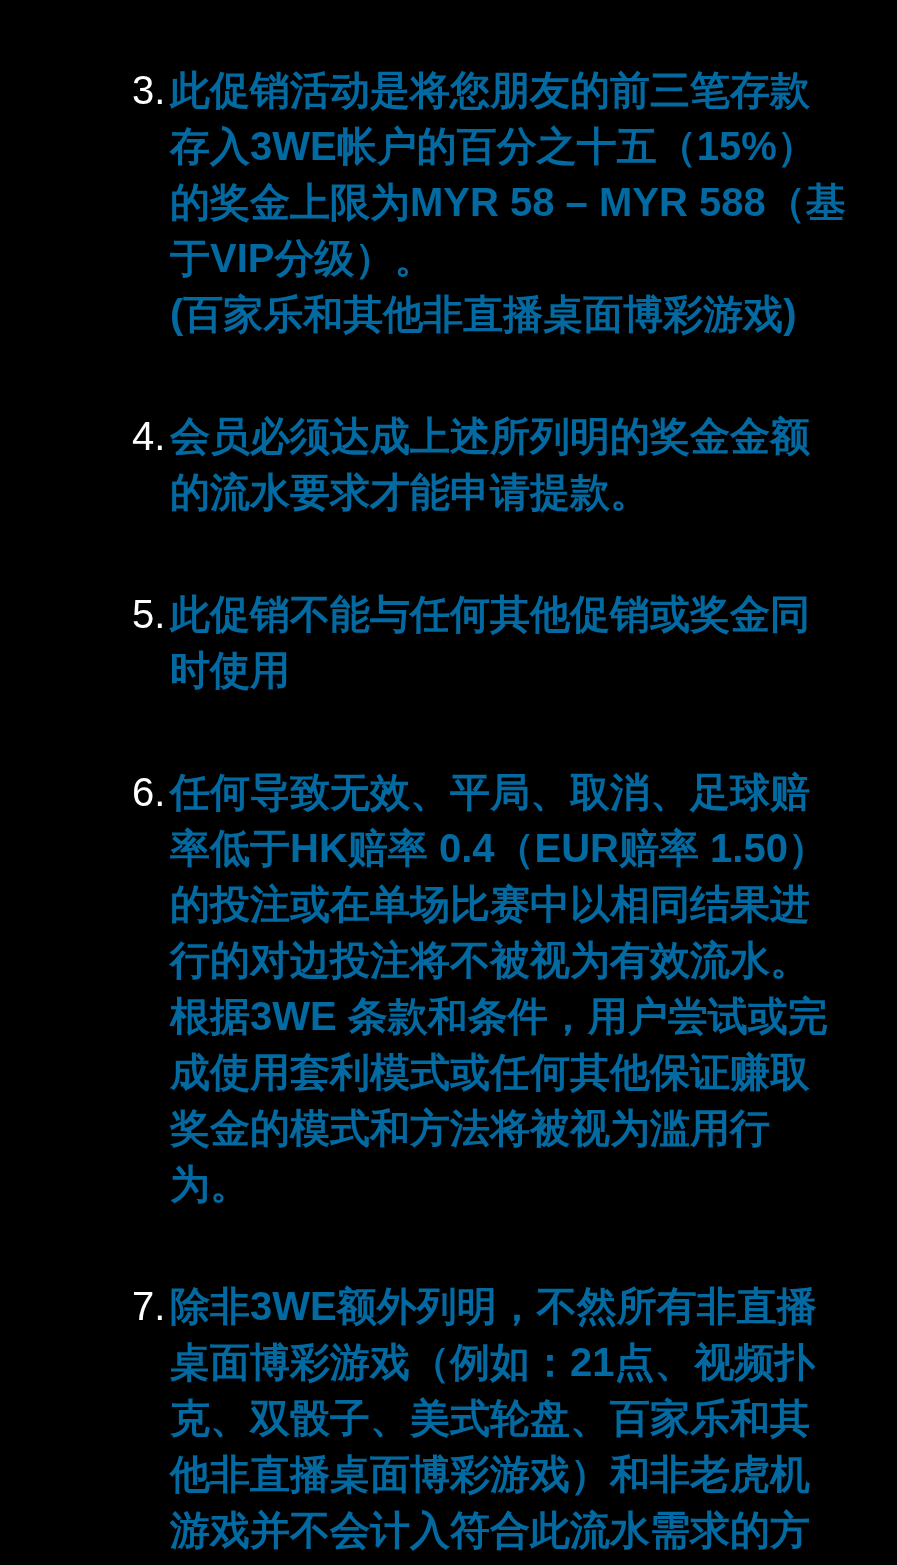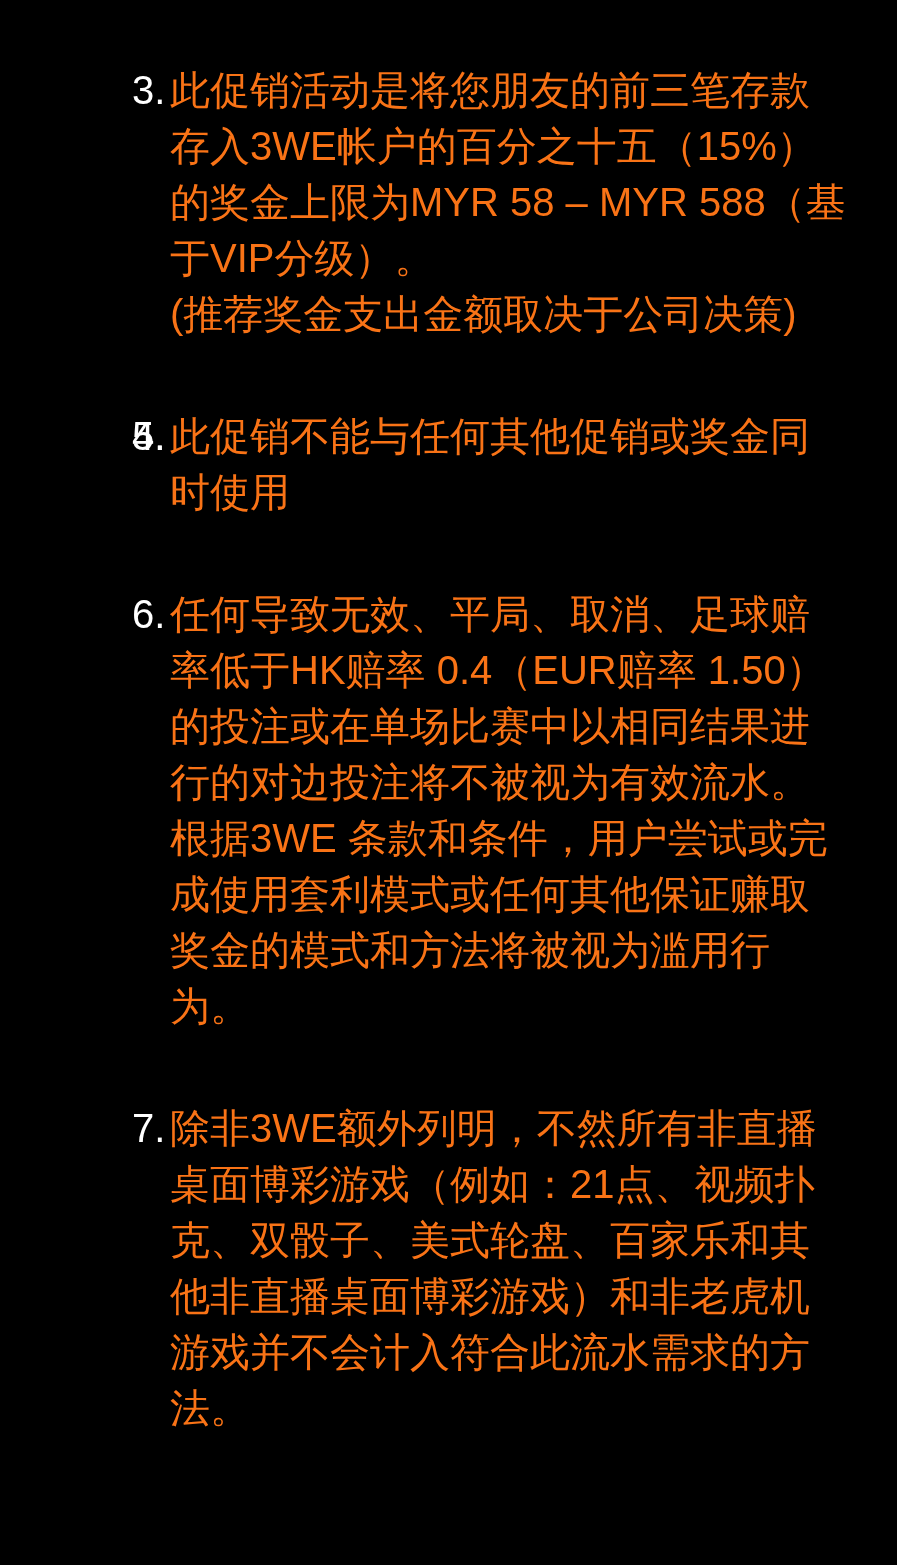--- a/index.html
+++ b/index.html
@@ -39,38 +39,40 @@
   li.term-item:last-child {
     margin-bottom: 0;
   }
   .term-number {
     position: absolute;
     left: 0;
     top: 0;
     color: #ffffff;
   }
   .term-text {
-    color: #f97316;
+    color: #0369a1;
+    font-weight: bold;
   }
 </style>
 </head>
 <body>
 
 <div class="page">
   <div class="terms-wrap">
     <ol class="terms-list">
 
       <li class="term-item">
         <span class="term-number">3.</span>
         <span class="term-text">此促销活动是将您朋友的前三笔存款存入3WE帐户的百分之十五（15%）的奖金上限为MYR 58 – MYR 588（基于VIP分级）。</span><br>
-        <span class="term-text">(推荐奖金支出金额取决于公司决策)</span>
+        <span class="term-text">(百家乐和其他非直播桌面博彩游戏)</span>
       </li>
 
       <li class="term-item">
         <span class="term-number">4.</span>
+        <span class="term-text">会员必须达成上述所列明的奖金金额的流水要求才能申请提款。</span>
       </li>
 
       <li class="term-item">
         <span class="term-number">5.</span>
         <span class="term-text">此促销不能与任何其他促销或奖金同时使用</span>
       </li>
 
       <li class="term-item">
         <span class="term-number">6.</span>
         <span class="term-text">任何导致无效、平局、取消、足球赔率低于HK赔率 0.4（EUR赔率 1.50）的投注或在单场比赛中以相同结果进行的对边投注将不被视为有效流水。根据3WE 条款和条件，用户尝试或完成使用套利模式或任何其他保证赚取奖金的模式和方法将被视为滥用行为。</span>

